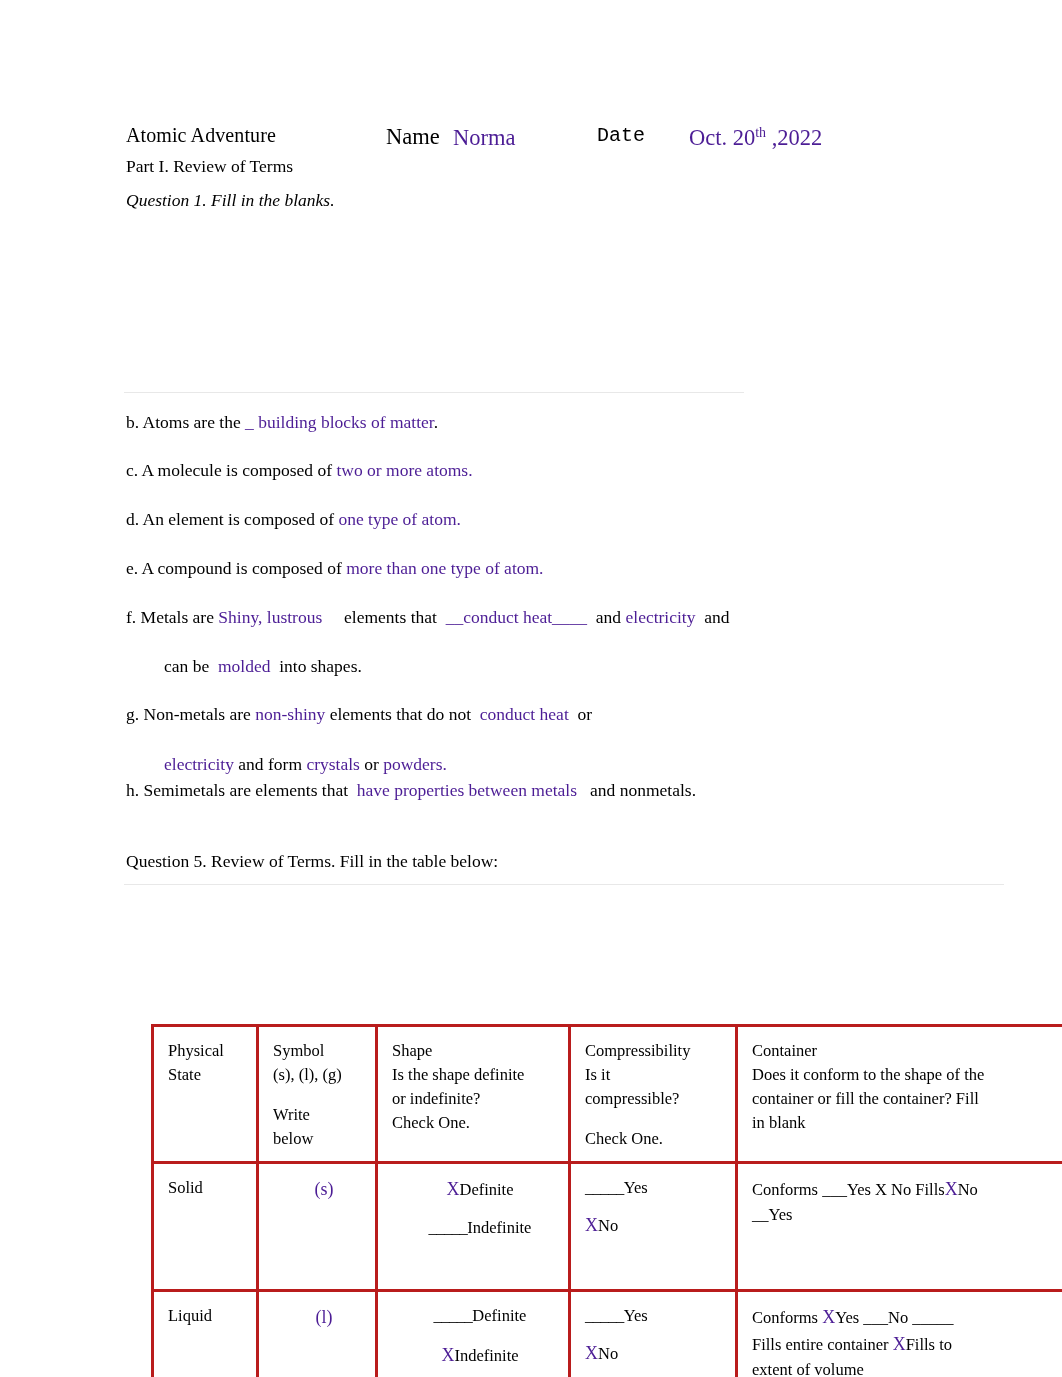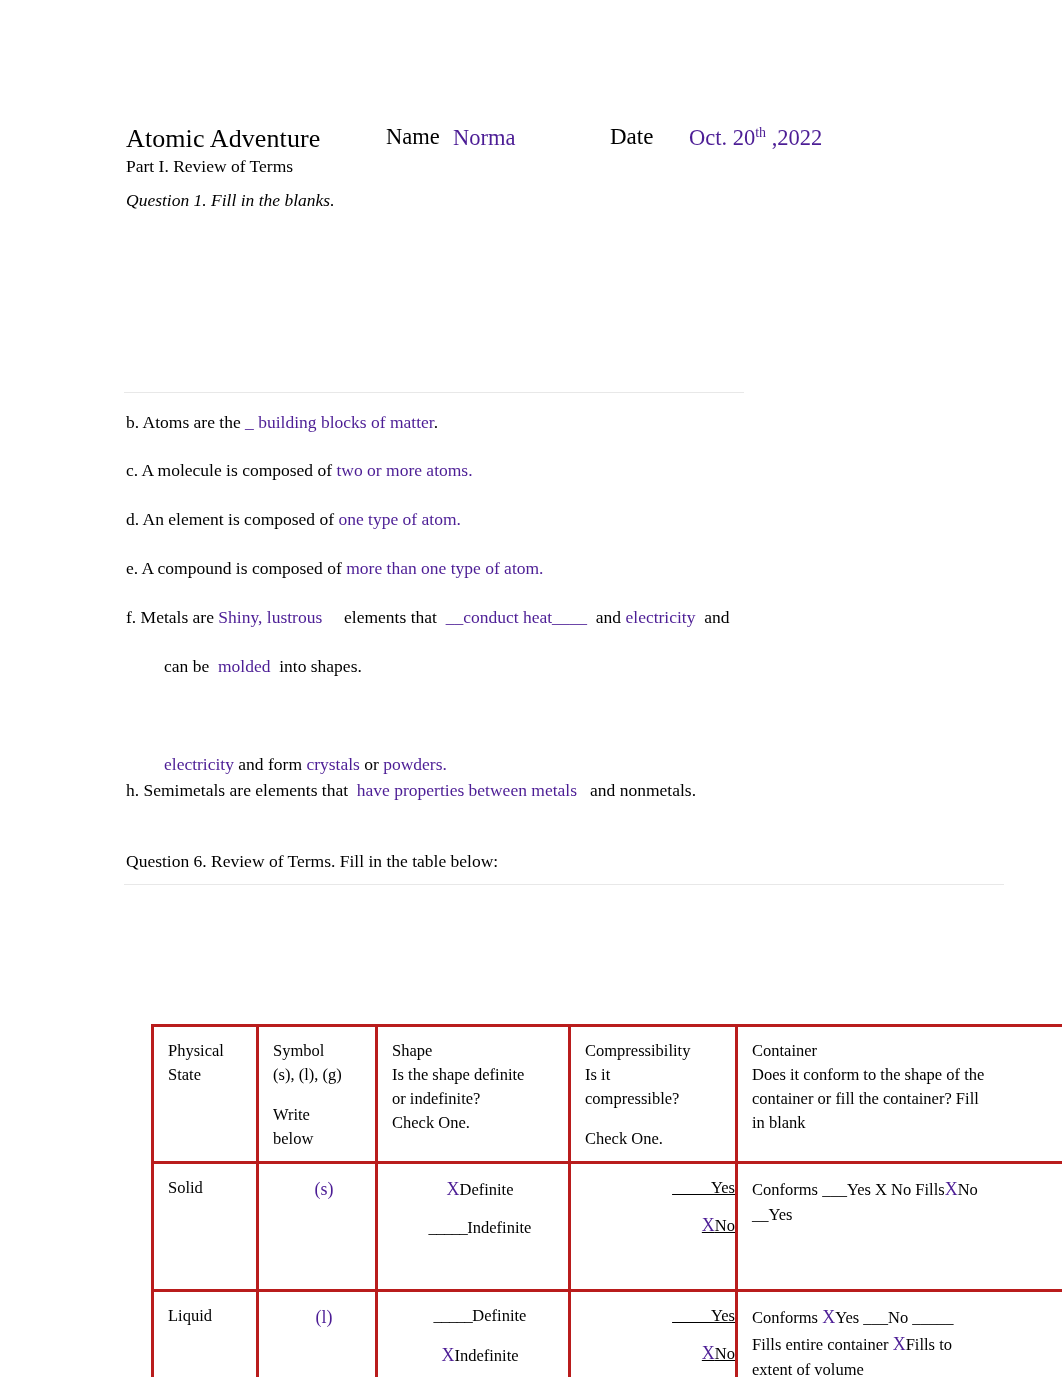--- a/index.html
+++ b/index.html
@@ -42,44 +42,45 @@
     position: absolute;
     left: 126px;
     top: 124px;
     width: 880px;
     height: 32px;
   }
   .doc-title {
     position: absolute;
     left: 0;
     top: 0;
-    font-size: 26px;
+    font-size: 20px;
     letter-spacing: 0.1px;
     white-space: nowrap;
   }
   .name-label {
     position: absolute;
     left: 260px;
     top: 0;
     font-size: 22.5px;
     white-space: nowrap;
   }
   .name-value {
     position: absolute;
     left: 327px;
     top: 1px;
     font-size: 22.5px;
     white-space: nowrap;
   }
   .date-label {
     position: absolute;
-    left: 484px;
+    left: 471px;
     top: 0;
-    font-size: 23px;
-    white-space: nowrap;
+    font-size: 20px;
+    white-space: nowrap;
+    font-family: Liberation Mono, monospace;
   }
   .date-value {
     position: absolute;
     left: 563px;
     top: 1px;
     font-size: 22.5px;
     white-space: nowrap;
   }
 
   .part-line {
@@ -153,22 +154,21 @@
   }
   .shape-cell { padding-left: 10px; }
   .shape-line {
     display: block;
     text-align: center;
   }
   .shape-line.first { padding-bottom: 14px; }
   .comp-cell { padding-left: 6px; }
   .comp-line {
     display: block;
-    text-align: right;
-    text-decoration: underline;
+    text-align: left;
   }
   .comp-line.first { padding-bottom: 12px; }
   .cont-cell { padding-left: 9px; line-height: 1.5; }
 
   .mark { font-size: 18px; }
   .uline { letter-spacing: -0.5px; }
 </style>
 </head>
 <body>
 
@@ -216,36 +216,43 @@
     <span class="ans">electricity</span>
     &nbsp;<span>and</span>
   </div>
 
   <div class="fib indent" style="top:656px;">
     <span>can be</span>
     &nbsp;<span class="ans">molded</span>
     &nbsp;<span>into shapes.</span>
   </div>
 
+  <div class="fib" style="top:704px;">
+    <span>g. Non-metals are</span>
+    <span class="ans">non-shiny</span>
+    <span>elements that do not</span>
+    &nbsp;<span class="ans">conduct heat</span>
+    &nbsp;<span>or</span>
+  </div>
 
   <div class="fib" style="top:780px;">
     <span>h. Semimetals are elements that</span>
     &nbsp;<span class="ans">have properties between metals</span>
     &nbsp;&nbsp;<span>and nonmetals.</span>
   </div>
 
   <div class="fib indent" style="top:754px;">
     <span class="ans">electricity</span>
     <span>and form</span>
     <span class="ans">crystals</span>
     <span>or</span>
     <span class="ans">powders.</span>
   </div>
 
-  <div class="q2-line">Question 6. Review of Terms. Fill in the table below:</div>
+  <div class="q2-line">Question 5. Review of Terms. Fill in the table below:</div>
   <div class="rule" style="left:124px; top:884px; width:880px;"></div>
 
   <table class="tbl">
     <tbody>
       <tr>
         <td class="c0">
           <span class="hdr-sub">Physical</span>
           <span class="hdr-sub">State</span>
         </td>
         <td class="c1">

